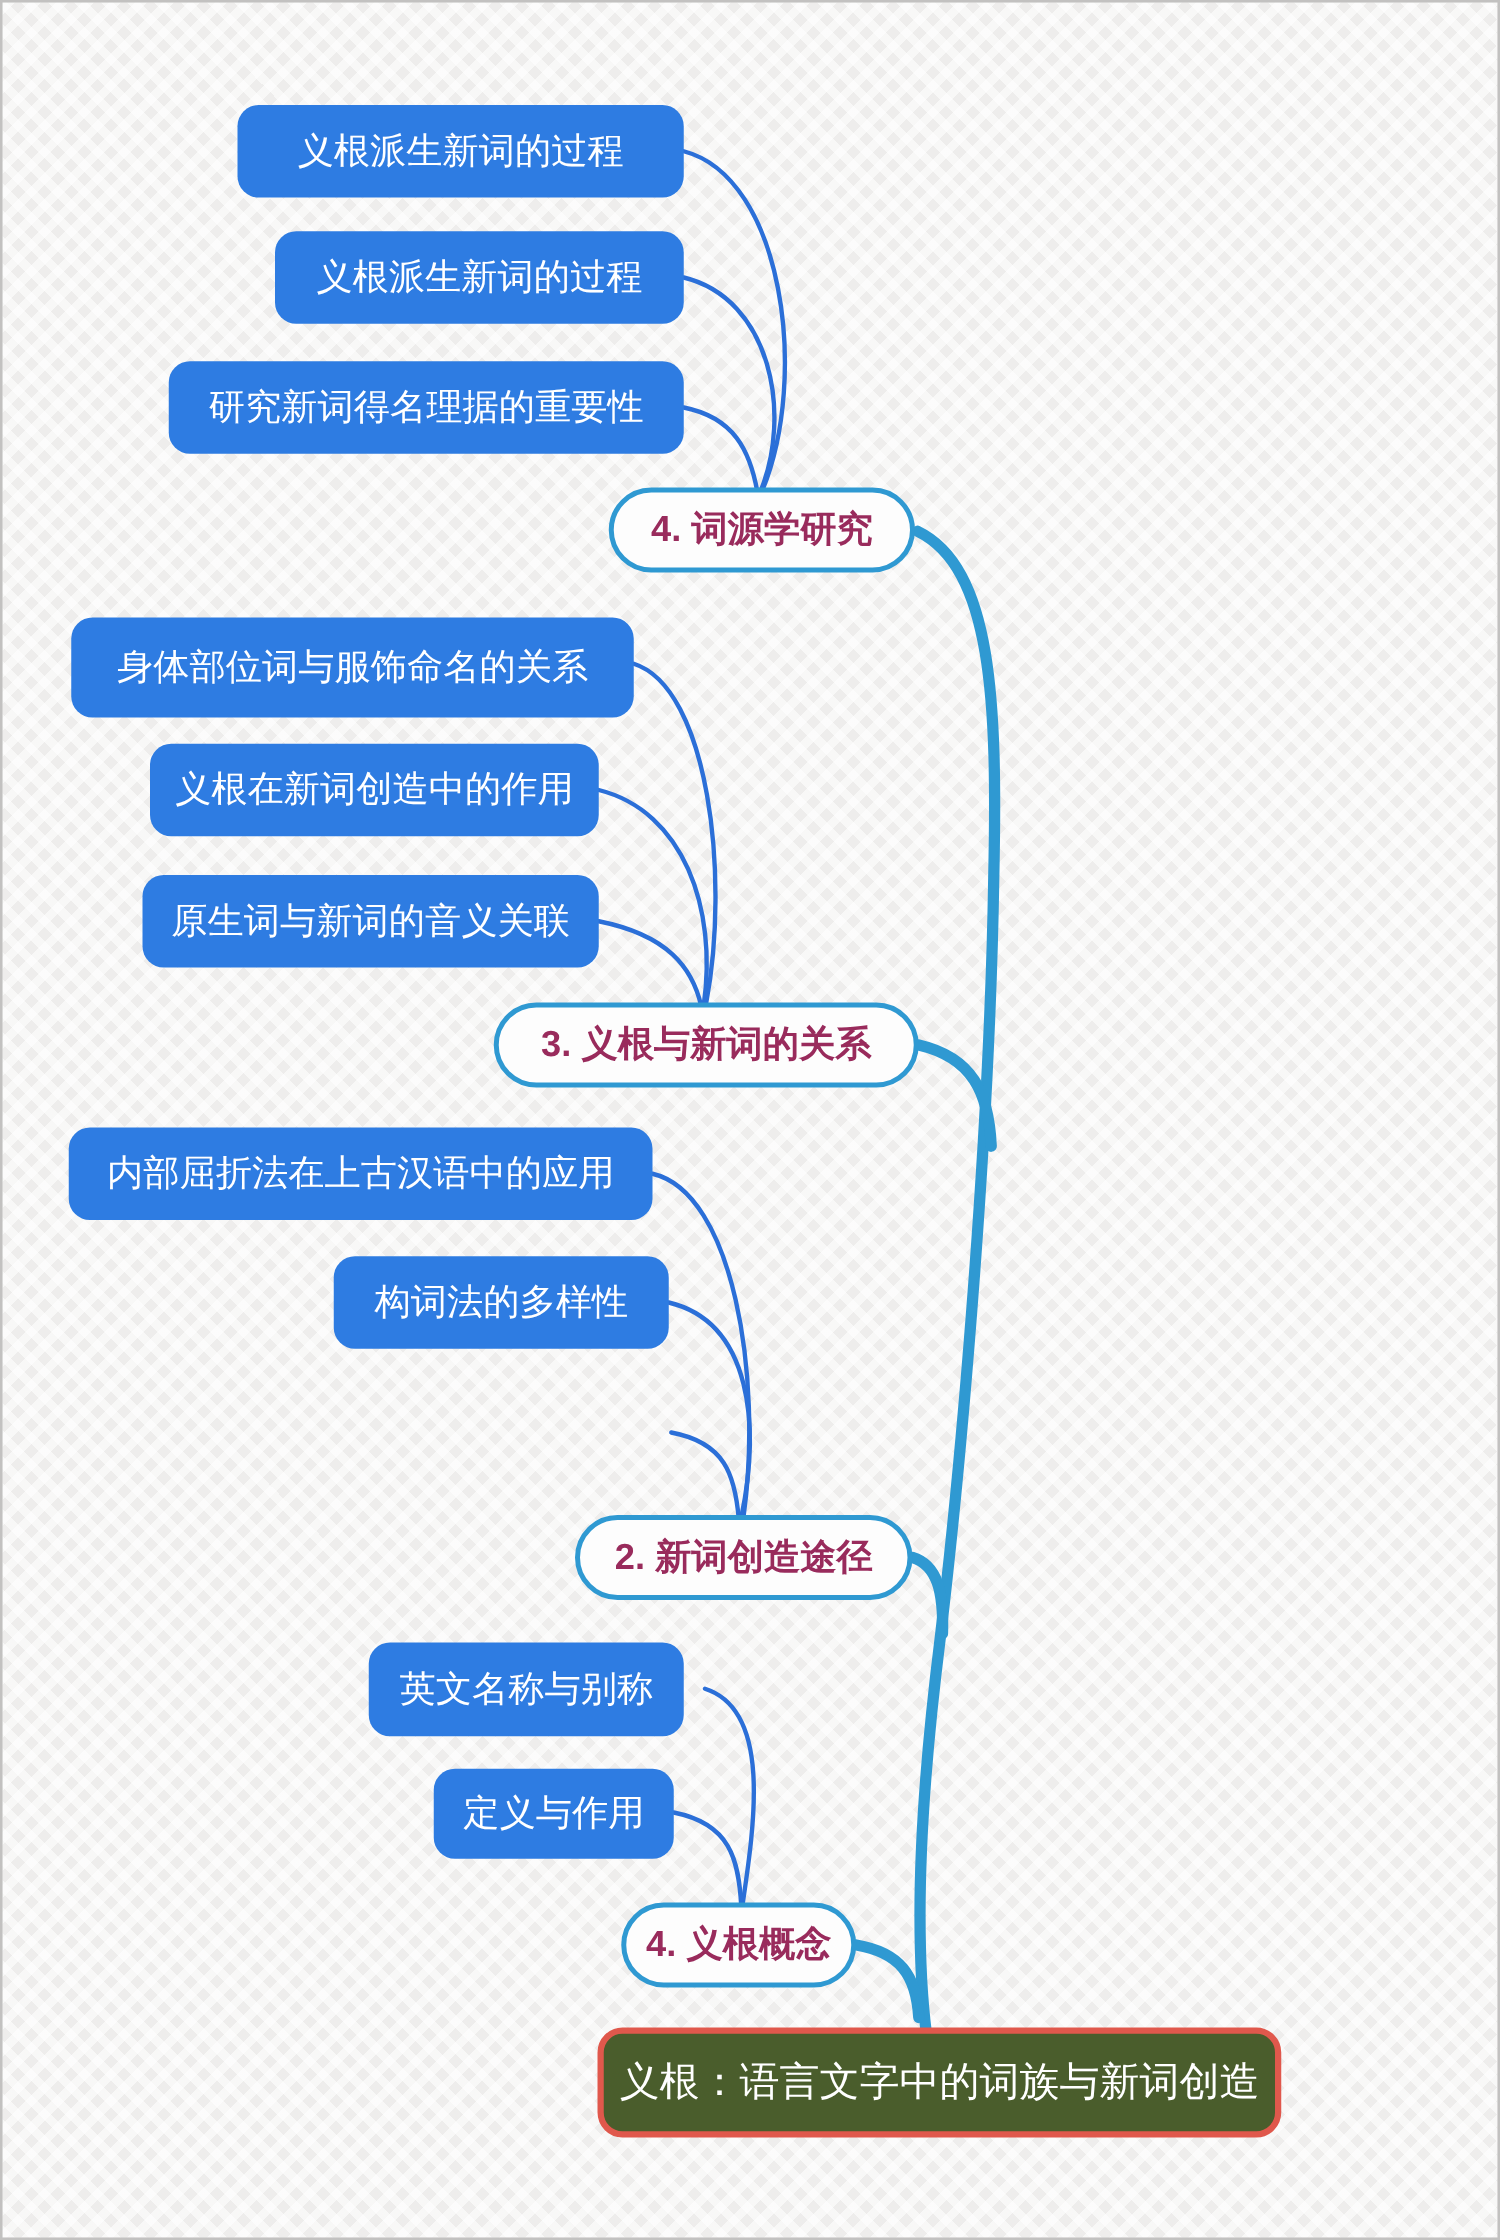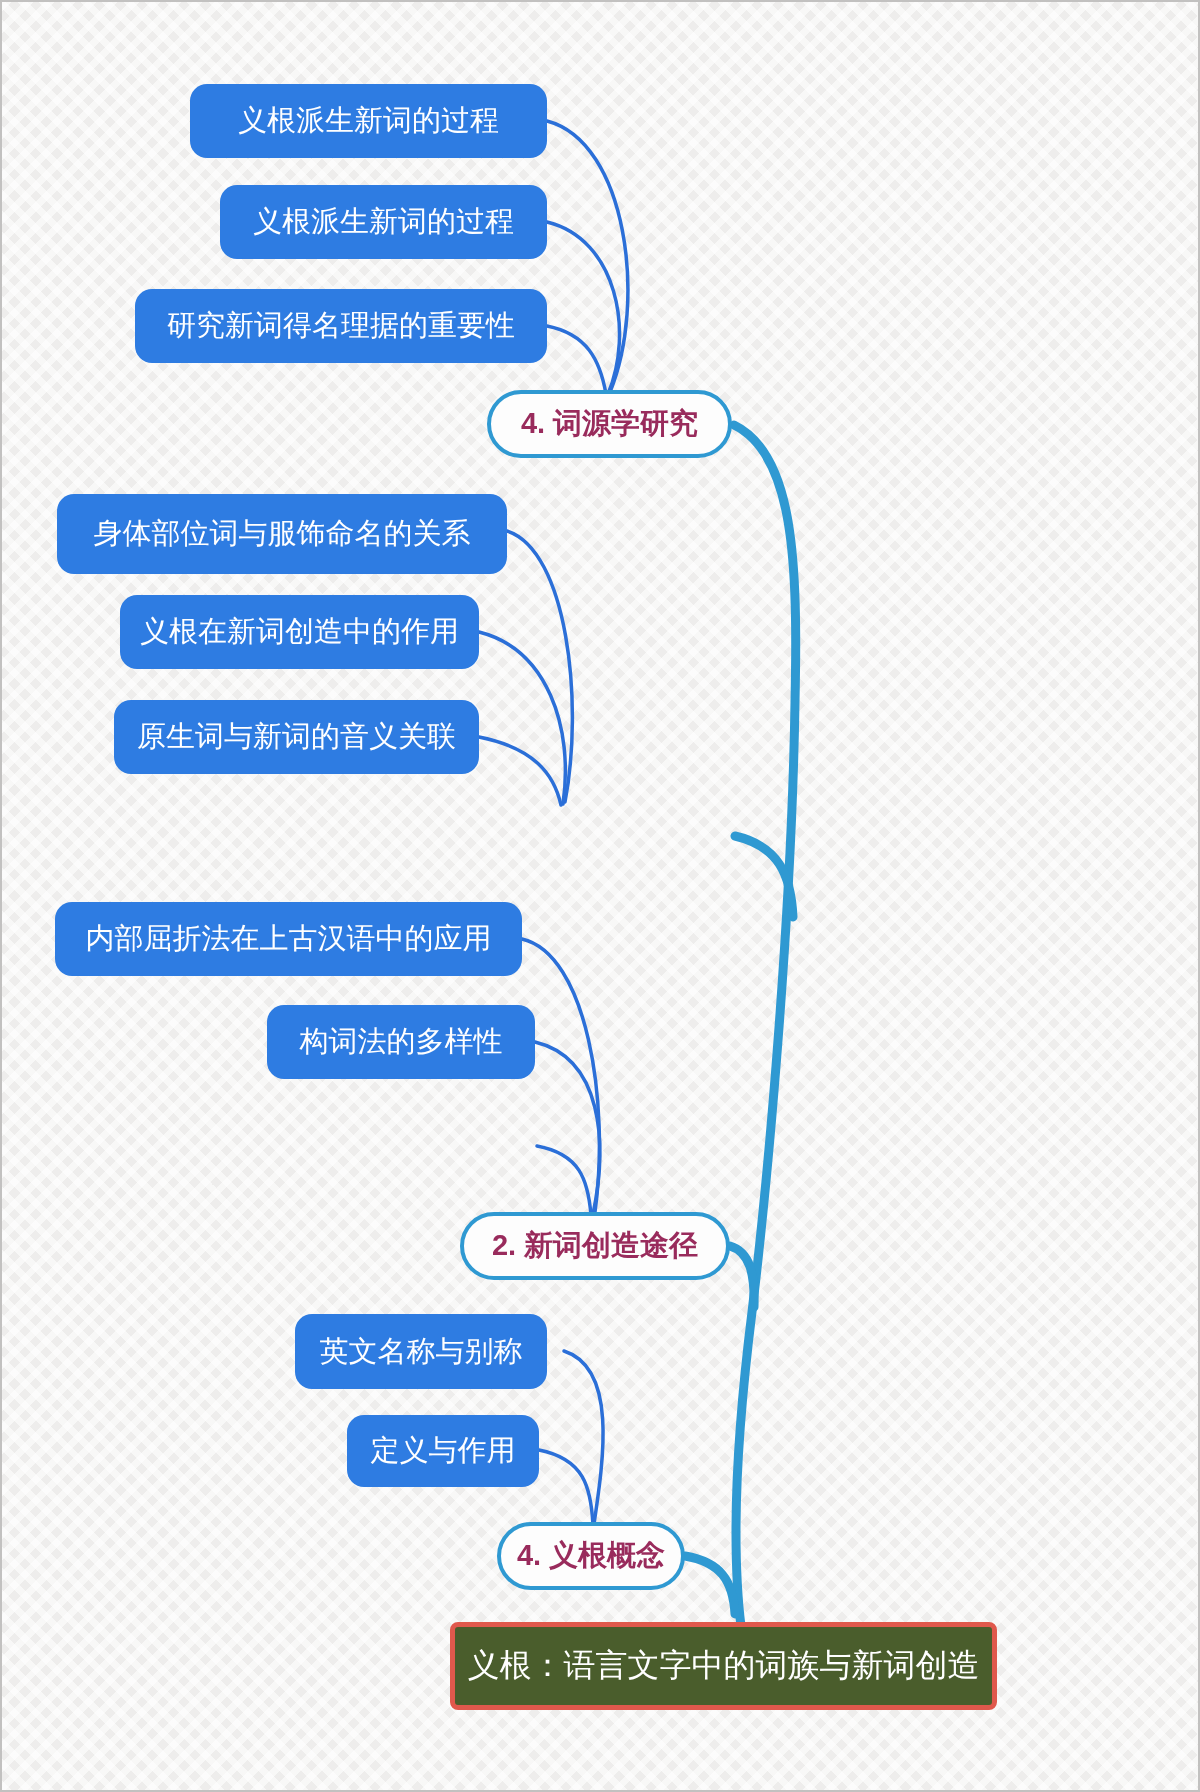--- a/index.html
+++ b/index.html
@@ -38,23 +38,24 @@
     background:var(--section-fill,#fdfdfd);
     border:4px solid var(--trunk,#2f99d2);
     border-radius:36px;
     color:var(--section-text,#992b5c);
     font-size:29px;
     font-weight:bold;
   }
   .root{
     background:var(--root-fill,#4a5d2c);
     border:5px solid var(--root-border,#e0584c);
-    border-radius:8px;
+    border-radius:20px;
     color:var(--root-text,#fff);
     font-size:32px;
+    margin-left:28px;
   }
 </style>
 </head>
 <body>
 
 <div class="canvas">
 
   <svg class="wires" viewBox="0 0 1200 1792">
 
     <path class="wire-trunk" d="M732 423 C792 452 796 560 793 700 C790 900 768 1160 750 1310 C740 1390 734 1460 734 1530 C734 1570 736 1600 739 1624"></path>
@@ -80,20 +81,21 @@
   </svg>
 
   <div class="node leaf" style="left:188px;top:82px;width:357px;height:74px">义根派生新词的过程</div>
   <div class="node leaf" style="left:218px;top:183px;width:327px;height:74px">义根派生新词的过程</div>
   <div class="node leaf" style="left:133px;top:287px;width:412px;height:74px">研究新词得名理据的重要性</div>
   <div class="node section" style="left:485px;top:388px;width:245px;height:68px">4. 词源学研究</div>
 
   <div class="node leaf" style="left:55px;top:492px;width:450px;height:80px">身体部位词与服饰命名的关系</div>
   <div class="node leaf" style="left:118px;top:593px;width:359px;height:74px">义根在新词创造中的作用</div>
   <div class="node leaf" style="left:112px;top:698px;width:365px;height:74px">原生词与新词的音义关联</div>
+  <div class="node section" style="left:393px;top:800px;width:340px;height:68px">3. 义根与新词的关系</div>
 
   <div class="node leaf" style="left:53px;top:900px;width:467px;height:74px">内部屈折法在上古汉语中的应用</div>
   <div class="node leaf" style="left:265px;top:1003px;width:268px;height:74px">构词法的多样性</div>
   <div class="node section" style="left:458px;top:1210px;width:270px;height:68px">2. 新词创造途径</div>
 
   <div class="node leaf" style="left:293px;top:1312px;width:252px;height:75px">英文名称与别称</div>
   <div class="node leaf" style="left:345px;top:1413px;width:192px;height:72px">定义与作用</div>
   <div class="node section" style="left:495px;top:1520px;width:188px;height:68px">4. 义根概念</div>
 
   <div class="node root" style="left:448px;top:1620px;width:547px;height:88px">义根：语言文字中的词族与新词创造</div>

